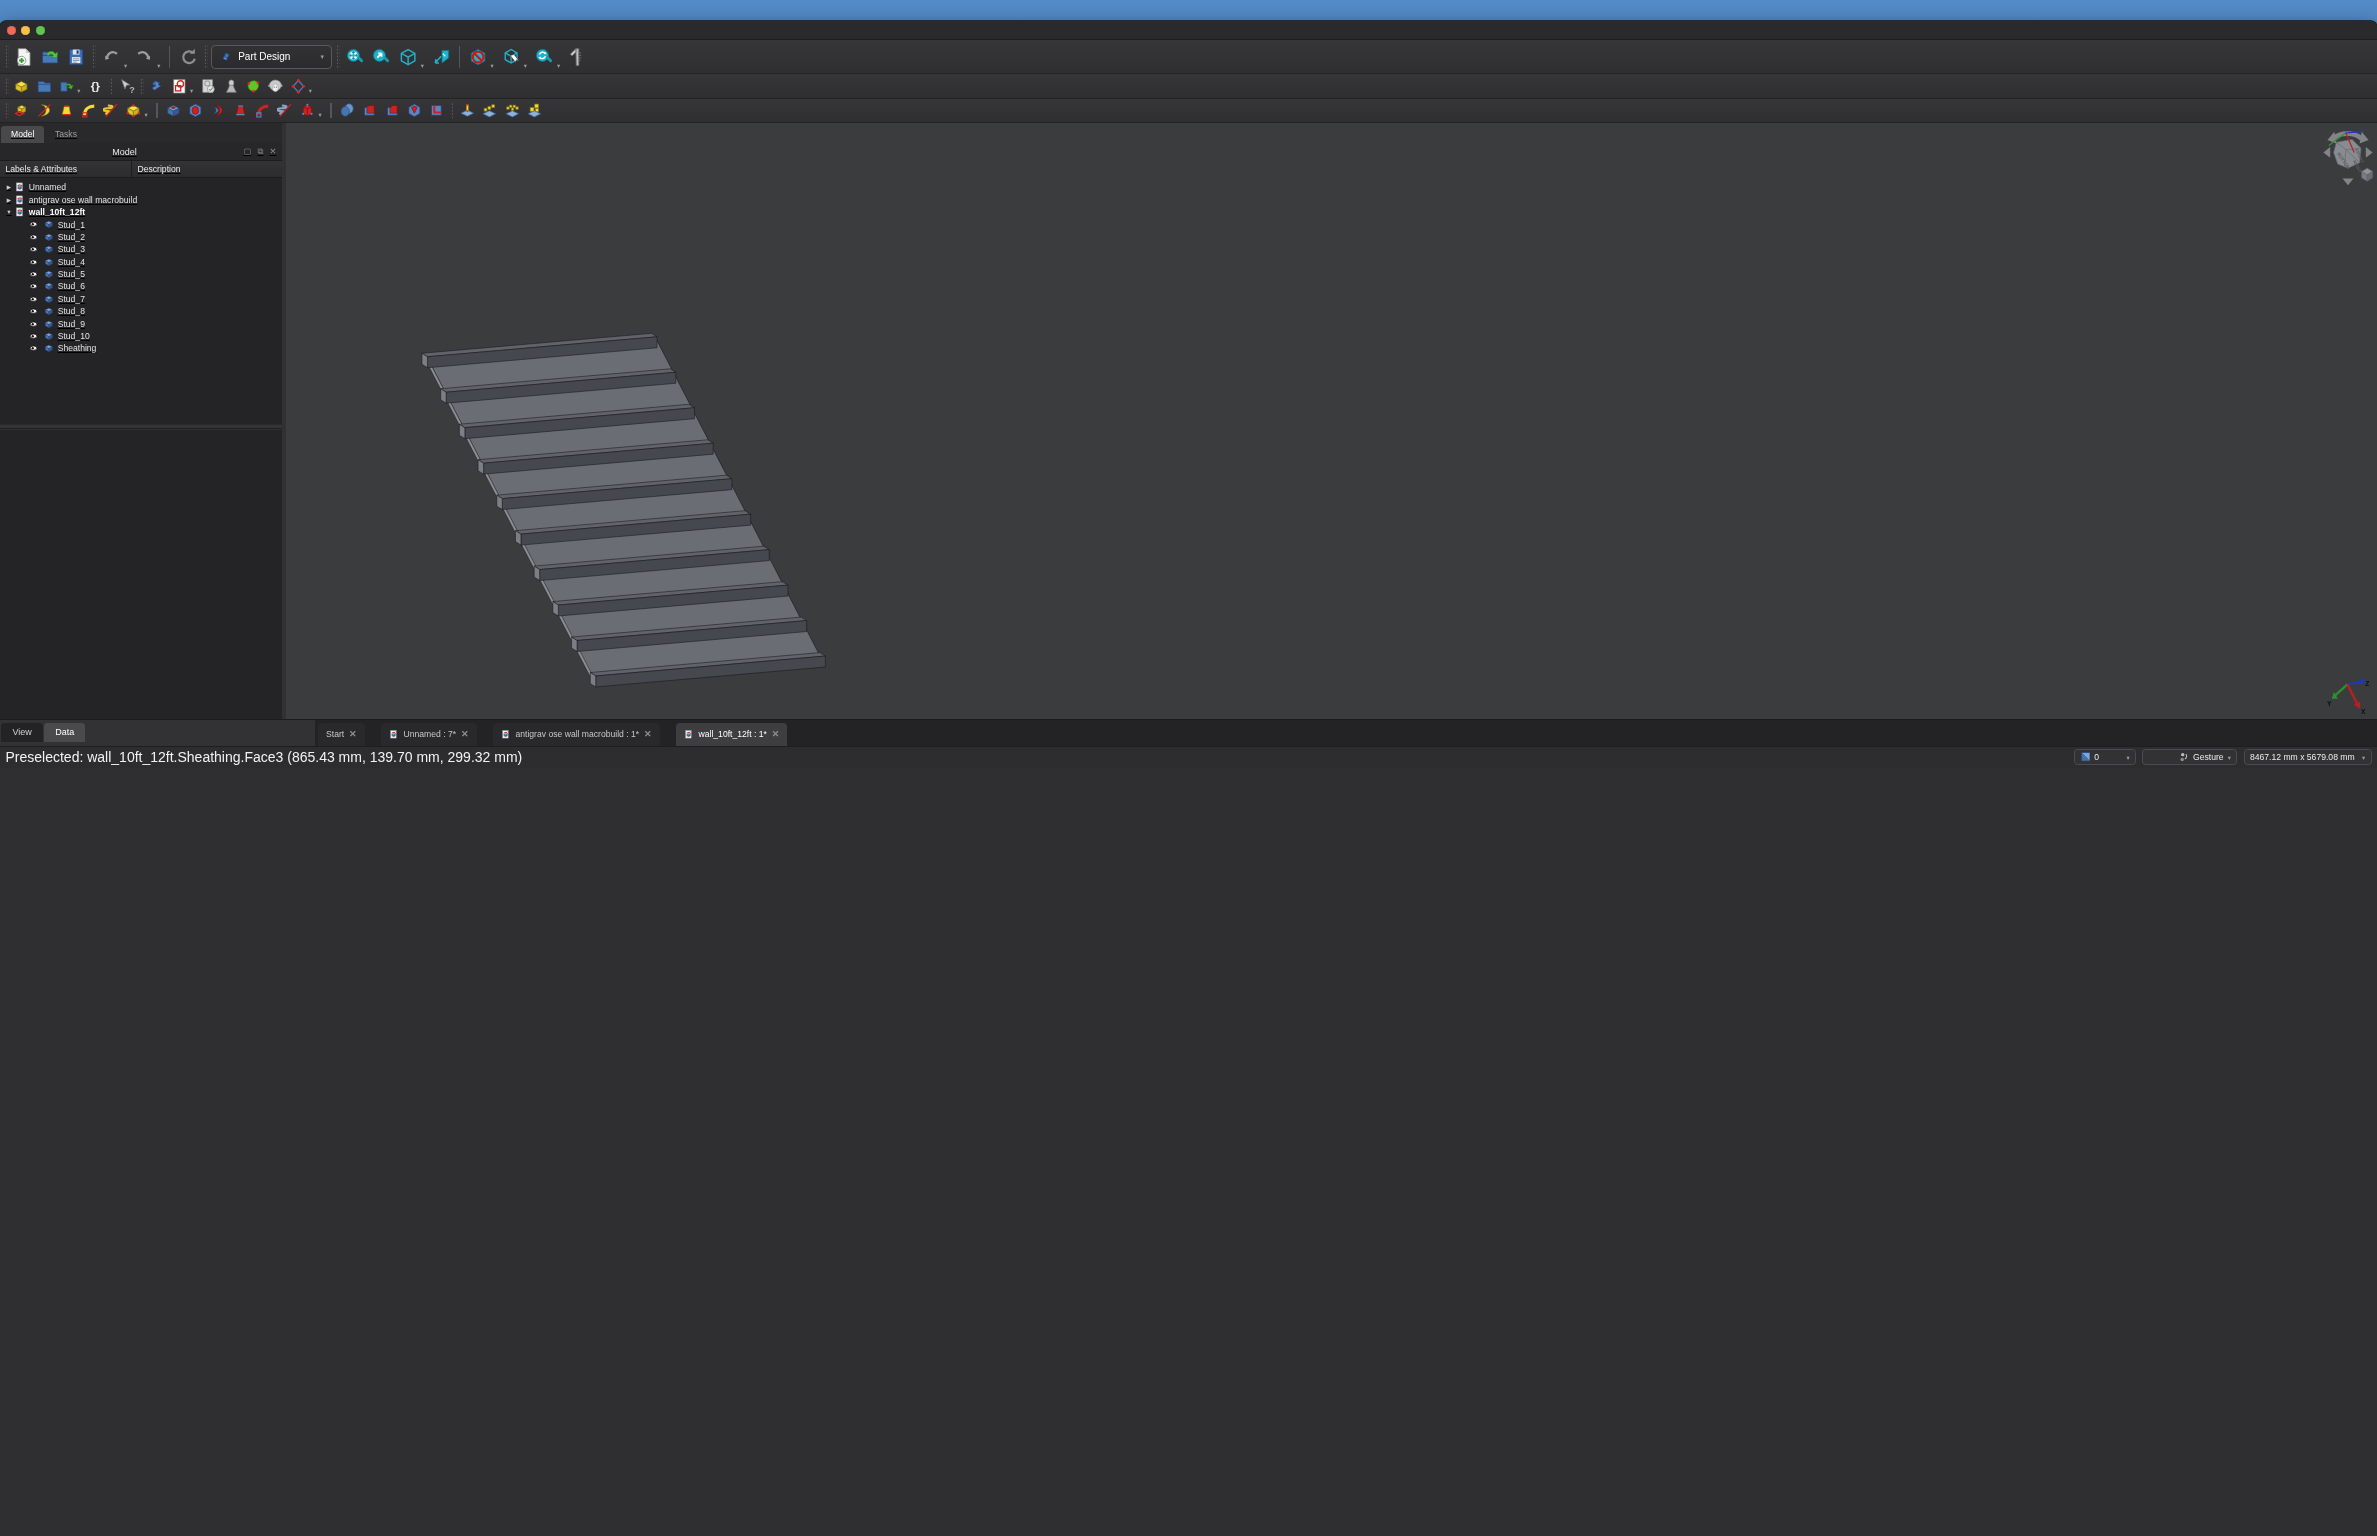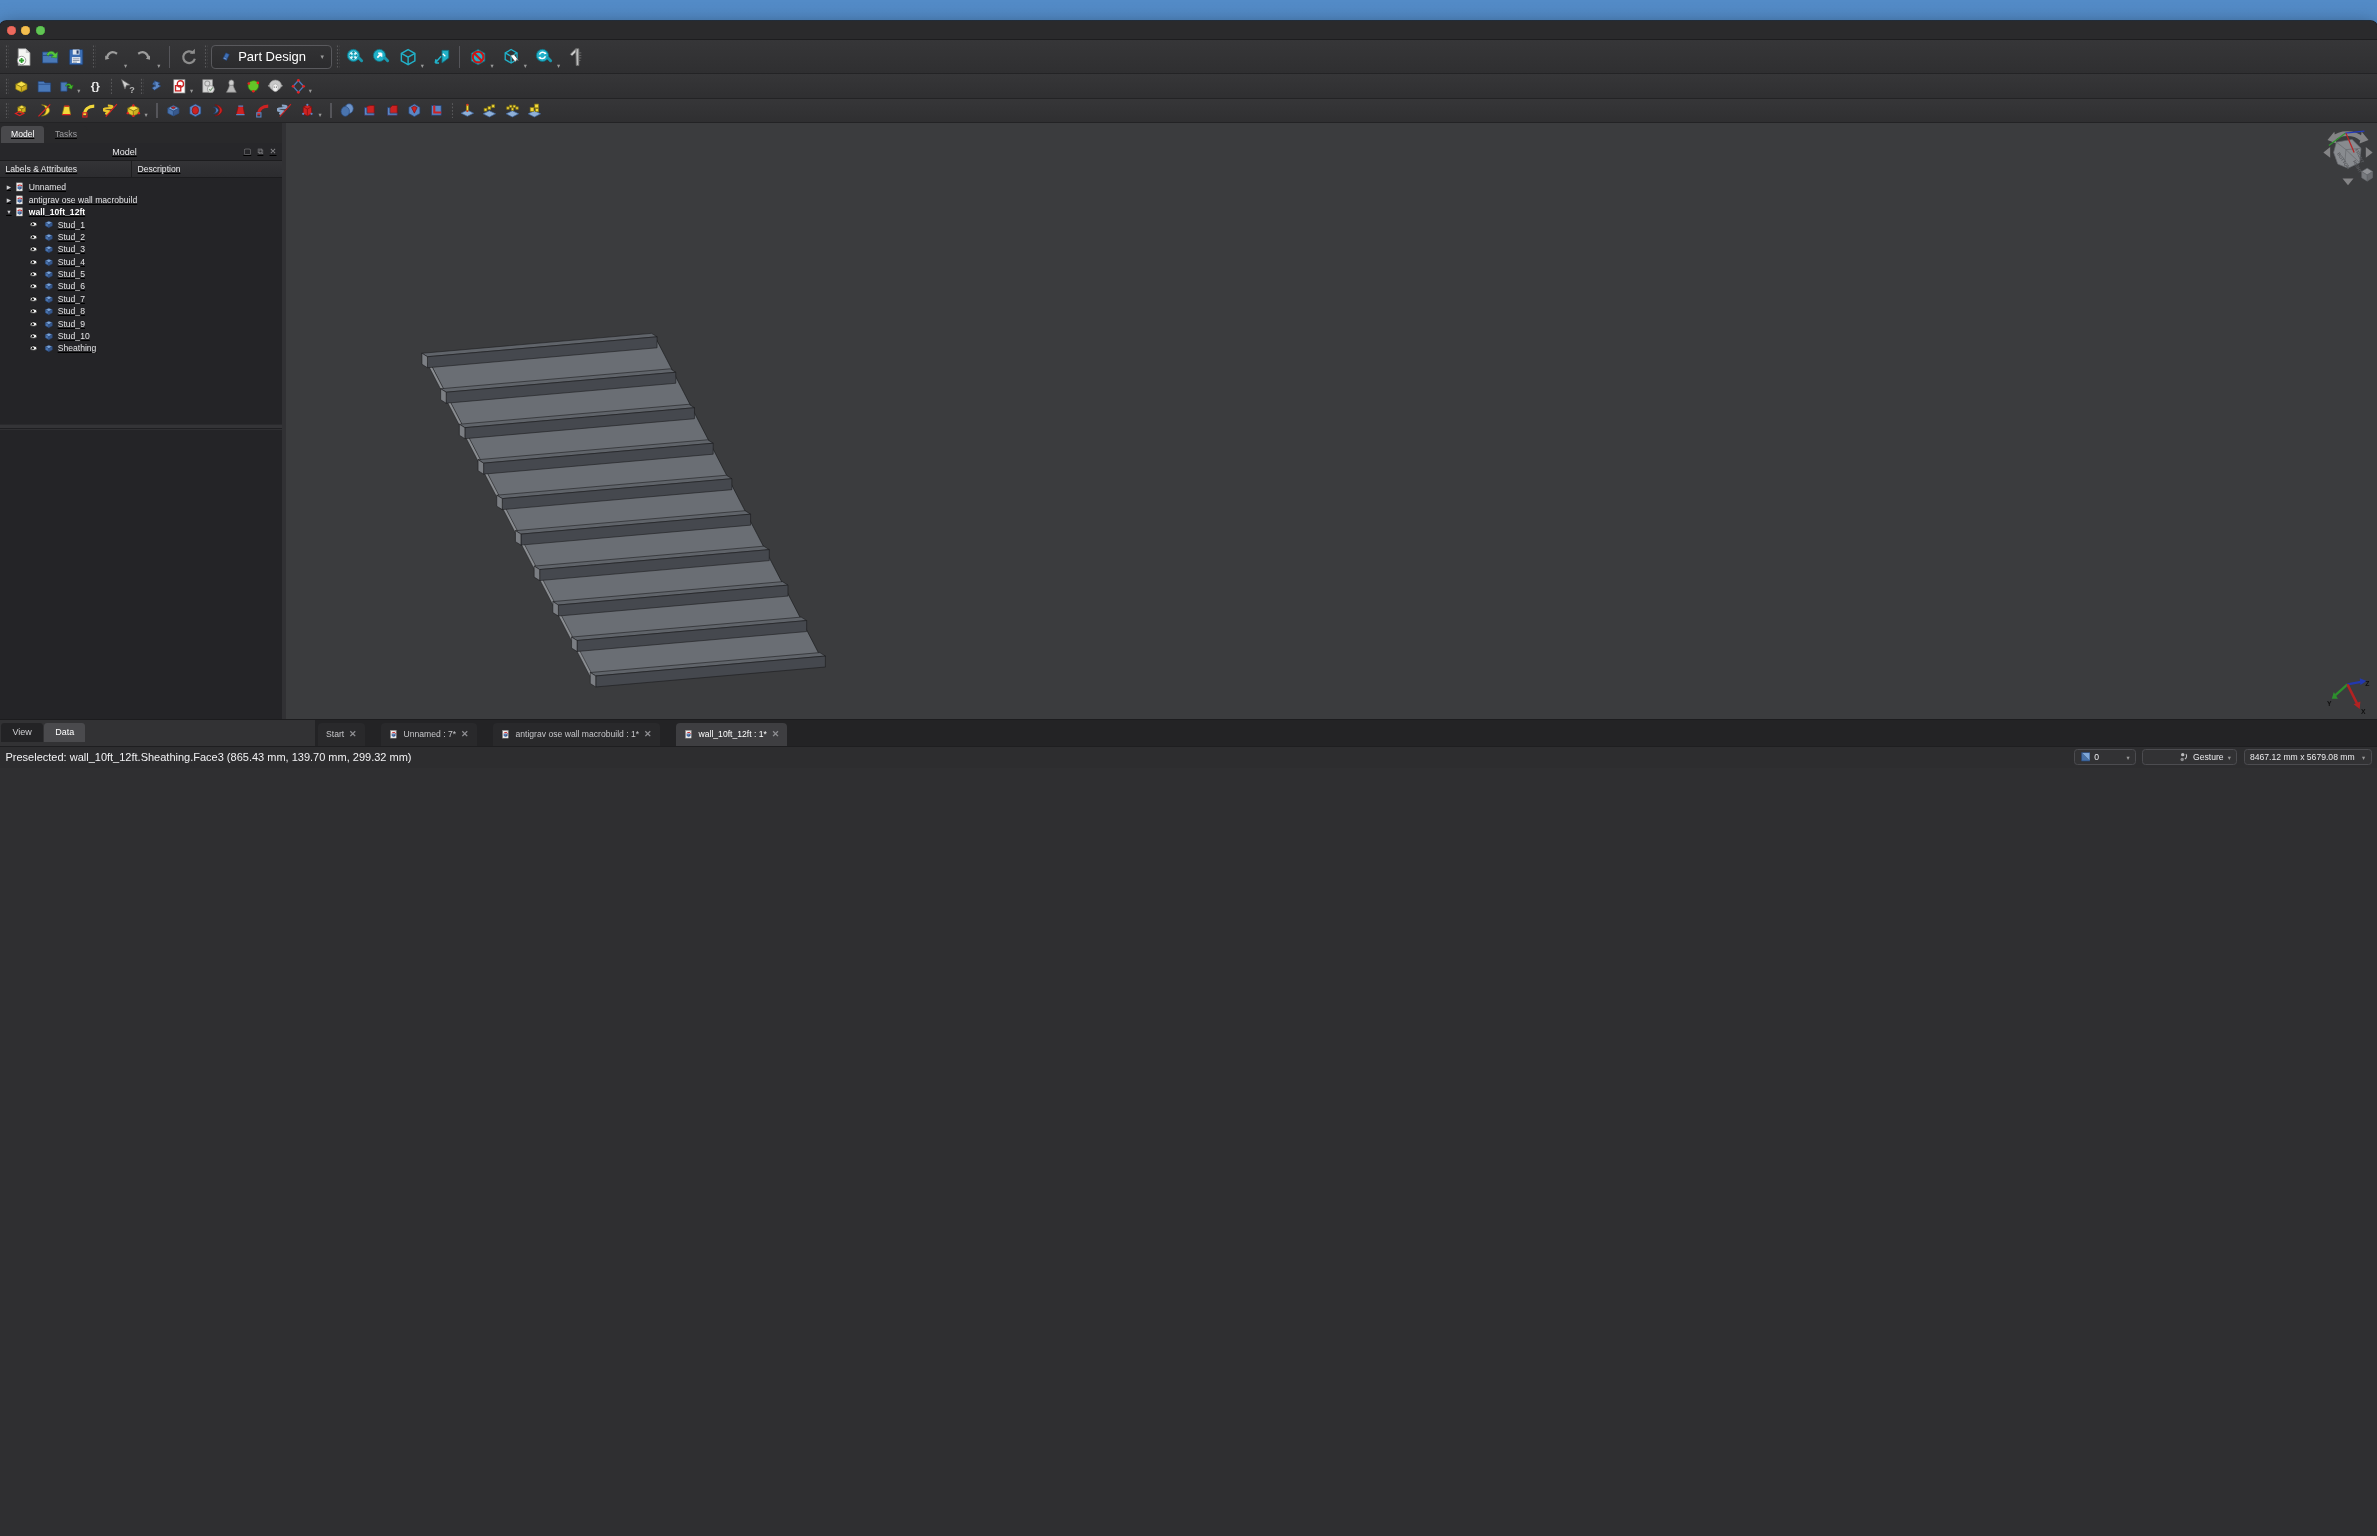--- a/index.html
+++ b/index.html
@@ -28,21 +28,21 @@
   .tbtn svg { width:88%; height:88%; display:block; }
   .dd { color:#9a9a9a; font-size:6.2px; align-self:flex-end; padding-bottom:4.1px; margin-left:-2.1px; width:5.5px; }
   .handle { width:4.8px; height:70%;
     background-image:radial-gradient(circle, #5d5d5f 0.8px, transparent 0.9px);
     background-size:2.8px 3.4px; background-position:center; background-repeat:repeat; }
   .tsep { width:1.4px; height:66%; background:#55555a; margin:0 2.8px; }
   .combo { height:24px; display:flex; align-items:center; gap:5.5px; padding:0 6.9px;
     min-width:121px; background:linear-gradient(#323234,#2b2b2d);
     border:1px solid #59595d; border-radius:4.1px; }
   .combo svg { width:13.8px; height:13.8px; }
-  .combo .clbl { color:#fff; font-size:13px; flex:1; }
+  .combo .clbl { color:#fff; font-size:10px; flex:1; }
   .combo .caret { color:#9a9a9a; font-size:6.9px; }
   
   .main { display:flex; height:596px;text-decoration:underline; }
   .sidepanel { width:282px; background:#2c2c2e; display:flex; flex-direction:column; }
   .ptabs { height:20.6px; display:flex; align-items:flex-end; gap:1.4px; padding-left:1.4px; background:#29292b; }
   .ptab { padding:3.4px 9.6px 4.1px; font-size:8.6px; color:#9d9da0; background:#29292b;
     border-radius:3.4px 3.4px 0 0; }
   .ptab.active { background:#49494c; color:#fff; }
   .phead { height:18px; background:#27272a; display:flex; align-items:center; padding:0 5.5px;
     border-bottom:1.4px solid #1c1c1e; }
@@ -75,21 +75,21 @@
   .vdtab.active { background:#4a4a4d; color:#fff; }
   .doctabs { flex:1; display:flex; align-items:stretch; gap:16px; padding:3.4px 0 0 2.8px; }
   .dtab { display:flex; align-items:center; gap:4.8px; padding:0 8.3px; font-size:8.6px;
     color:#c7c7ca; background:#29292b; border-radius:4.1px 4.1px 0 0; }
   .dtab.active { background:#3e3e41; color:#fff; }
   .dtab .x { color:#8f8f93; font-size:9px; font-weight:700; }
   .dtab svg { width:9.6px; height:11px; }
   
   .statusbar { height:22px; background:#2d2d2f; border-top:0.7px solid #1e1e20;
     display:flex; align-items:center; padding:0 5.5px; }
-  .statusmsg { flex:1; color:#f2f2f4; font-size:11px; white-space:nowrap; }
+  .statusmsg { flex:1; color:#f2f2f4; font-size:14px; white-space:nowrap; }
   .statuswidgets { display:flex; gap:6.2px; }
   .swidget { height:16.5px; display:flex; align-items:center; gap:4.1px; padding:0 5.5px;
     background:#323234; border:0.7px solid #4c4c50; border-radius:3.4px;
     color:#ececee; font-size:8.6px; }
   .swidget .caret { color:#9a9a9a; font-size:6.2px; }
   .swidget svg { width:9.6px; height:9.6px; }
   .w1 { min-width:62px; } .w2 { min-width:66px;padding-left:36px; } .w3 { min-width:128px; }
   .swidget span.val { flex:1; }
 </style>
 </head>

